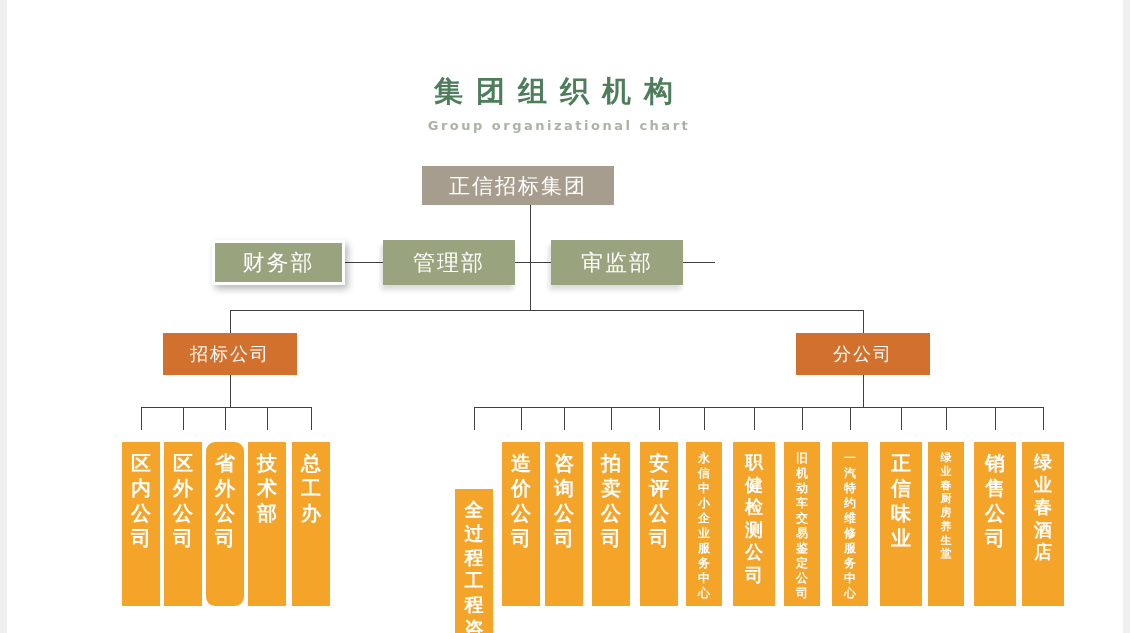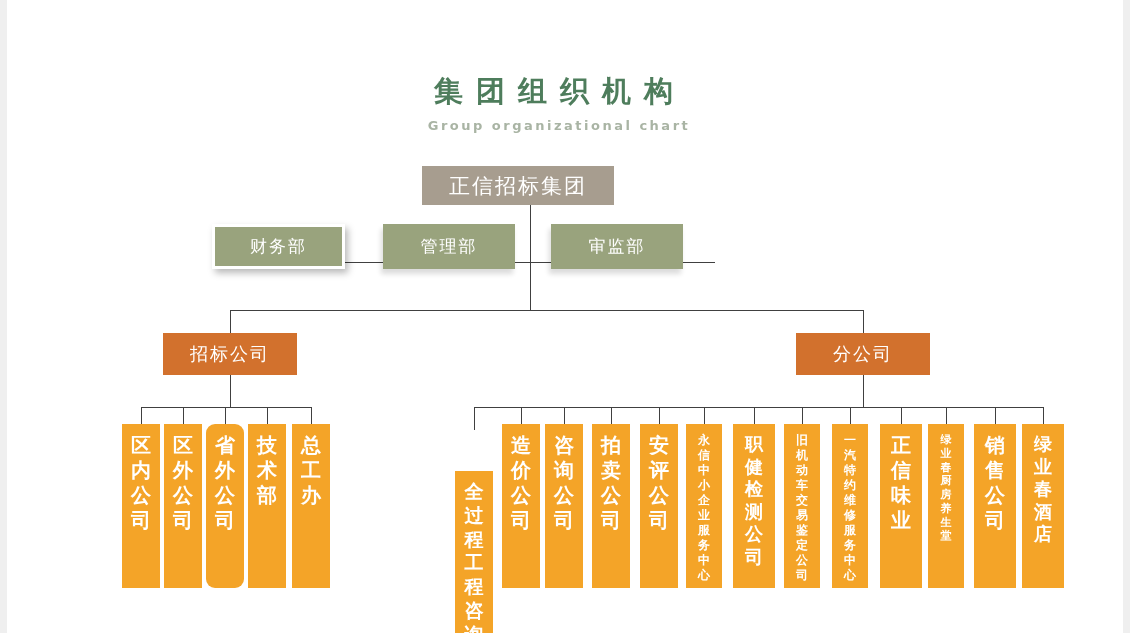--- a/index.html
+++ b/index.html
@@ -45,44 +45,44 @@
     justify-content: center;
     color: #ffffff;
     letter-spacing: 2px;
   }
   .root-box {
     left: 422px; top: 166px; width: 192px; height: 39px;
     background: #a79d8f;
     font-size: 21px;
   }
   .dept-box {
-    top: 224px; height: 45px;
+    top: 240px; height: 45px;
     background: #99a37d;
-    font-size: 17px;
+    font-size: 22px;
   }
   .dept-finance {
     left: 212px; width: 133px;
     border: 3px solid #ffffff;
     box-shadow: 3px 4px 7px rgba(0,0,0,0.28);
   }
   .dept-mgmt   { left: 383px; width: 132px; box-shadow: -2px 5px 5px rgba(0,0,0,0.14); }
   .dept-audit  { left: 551px; width: 132px; box-shadow: -2px 5px 5px rgba(0,0,0,0.14); }
   .dept-info   { left: 715px; width: 161px; }
 
   .group-box {
     top: 333px; height: 42px;
     background: #d2712d;
     font-size: 18px;
   }
   .group-bidding { left: 163px; width: 134px; }
   .group-branch  { left: 796px; width: 134px; }
 
   .vcol {
     position: absolute;
-    top: 424px;
+    top: 442px;
     height: 164px;
     background: #f4a428;
   }
   .vcol .vtext {
     width: 1.18em;
     margin: 9px auto 0;
     text-align: center;
     word-break: break-all;
     line-height: 1.25;
     color: #ffffff;

